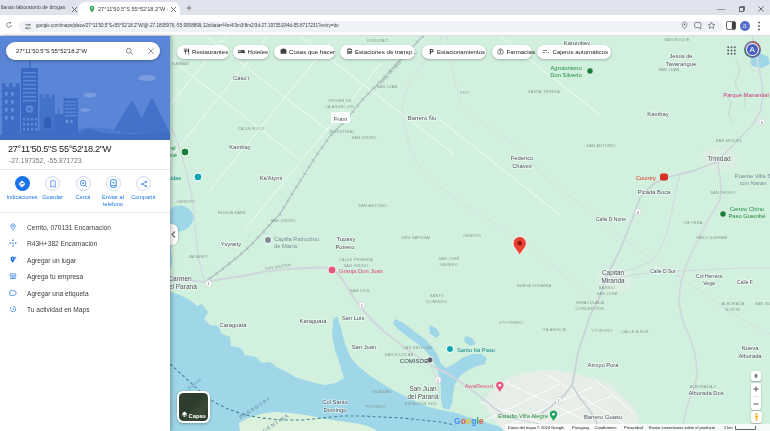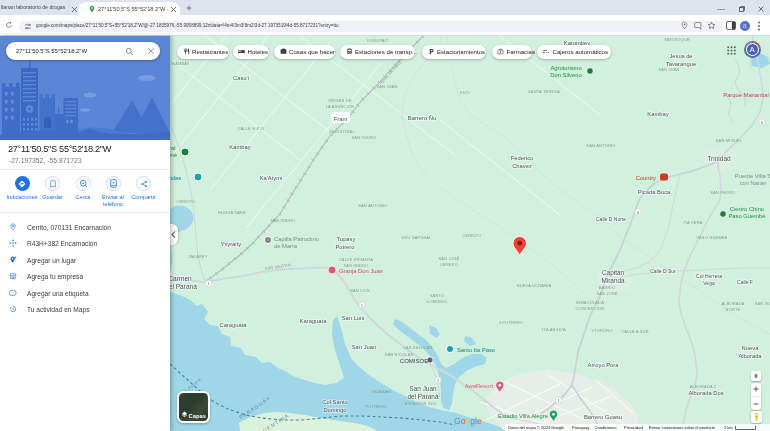--- a/index.html
+++ b/index.html
@@ -419,21 +419,21 @@
       <path d="M1 5.5l1.8 2M9 5.5l-1.8 2" stroke="#f9ab00" stroke-width="1.2"></path>
     </svg>
 
 <div class="abs" style="left:6.5px;top:354.5px;width:33px;height:32px;border-radius:6px;background:#fff;box-shadow:0 1px 3px rgba(0,0,0,.3)"></div>
 <div class="abs" style="left:8.5px;top:356.5px;width:29px;height:28px;border-radius:4.5px;background:linear-gradient(135deg,#33412f,#2b3b2c 40%,#3a4a35 70%,#27362a);"></div>
 <svg class="abs" style="left:10.5px;top:375px" width="7" height="7" viewBox="0 0 24 24">
       <path fill="#fff" d="M11.99 18.54l-7.37-5.73L3 14.07l9 7 9-7-1.63-1.27zM12 16l7.36-5.73L21 9l-9-7-9 7 1.63 1.27L12 16z"></path>
     </svg>
 <div class="abs" style="left:18.5px;top:376.5px;font-size:5.8px;font-weight:bold;color:#fff;">Capas</div>
 
-<div class="abs" style="left:284px;top:379.5px;font-size:8.6px;font-weight:400;letter-spacing:0;opacity:.9"><span style="color:#4285f4">G</span><span style="color:#ea4335">o</span><span style="color:#fbbc04">o</span><span style="color:#4285f4">g</span><span style="color:#34a853">l</span><span style="color:#ea4335">e</span></div>
+<div class="abs" style="left:284px;top:379.5px;font-size:8.6px;font-weight:700;letter-spacing:0;opacity:.9"><span style="color:#4285f4">G</span><span style="color:#ea4335">o</span><span style="color:#fbbc04">o</span><span style="color:#4285f4">g</span><span style="color:#34a853">l</span><span style="color:#ea4335">e</span></div>
 
 <div id="footerbar"></div>
 <div class="ftxt" style="left:338px">Datos del mapa © 2024 Google</div>
 <div class="ftxt" style="left:402px">Paraguay</div>
 <div class="ftxt" style="left:424.5px">Condiciones</div>
 <div class="ftxt" style="left:454px">Privacidad</div>
 <div class="ftxt" style="left:479px">Enviar comentarios sobre el producto</div>
 <div class="ftxt" style="left:554px">2 km</div>
 <svg class="abs" style="left:565px;top:389.5px" width="21" height="4" viewBox="0 0 21 4">
       <path d="M0.5 0V3.5H20.5V0" fill="none" stroke="#555" stroke-width="0.9"></path>

